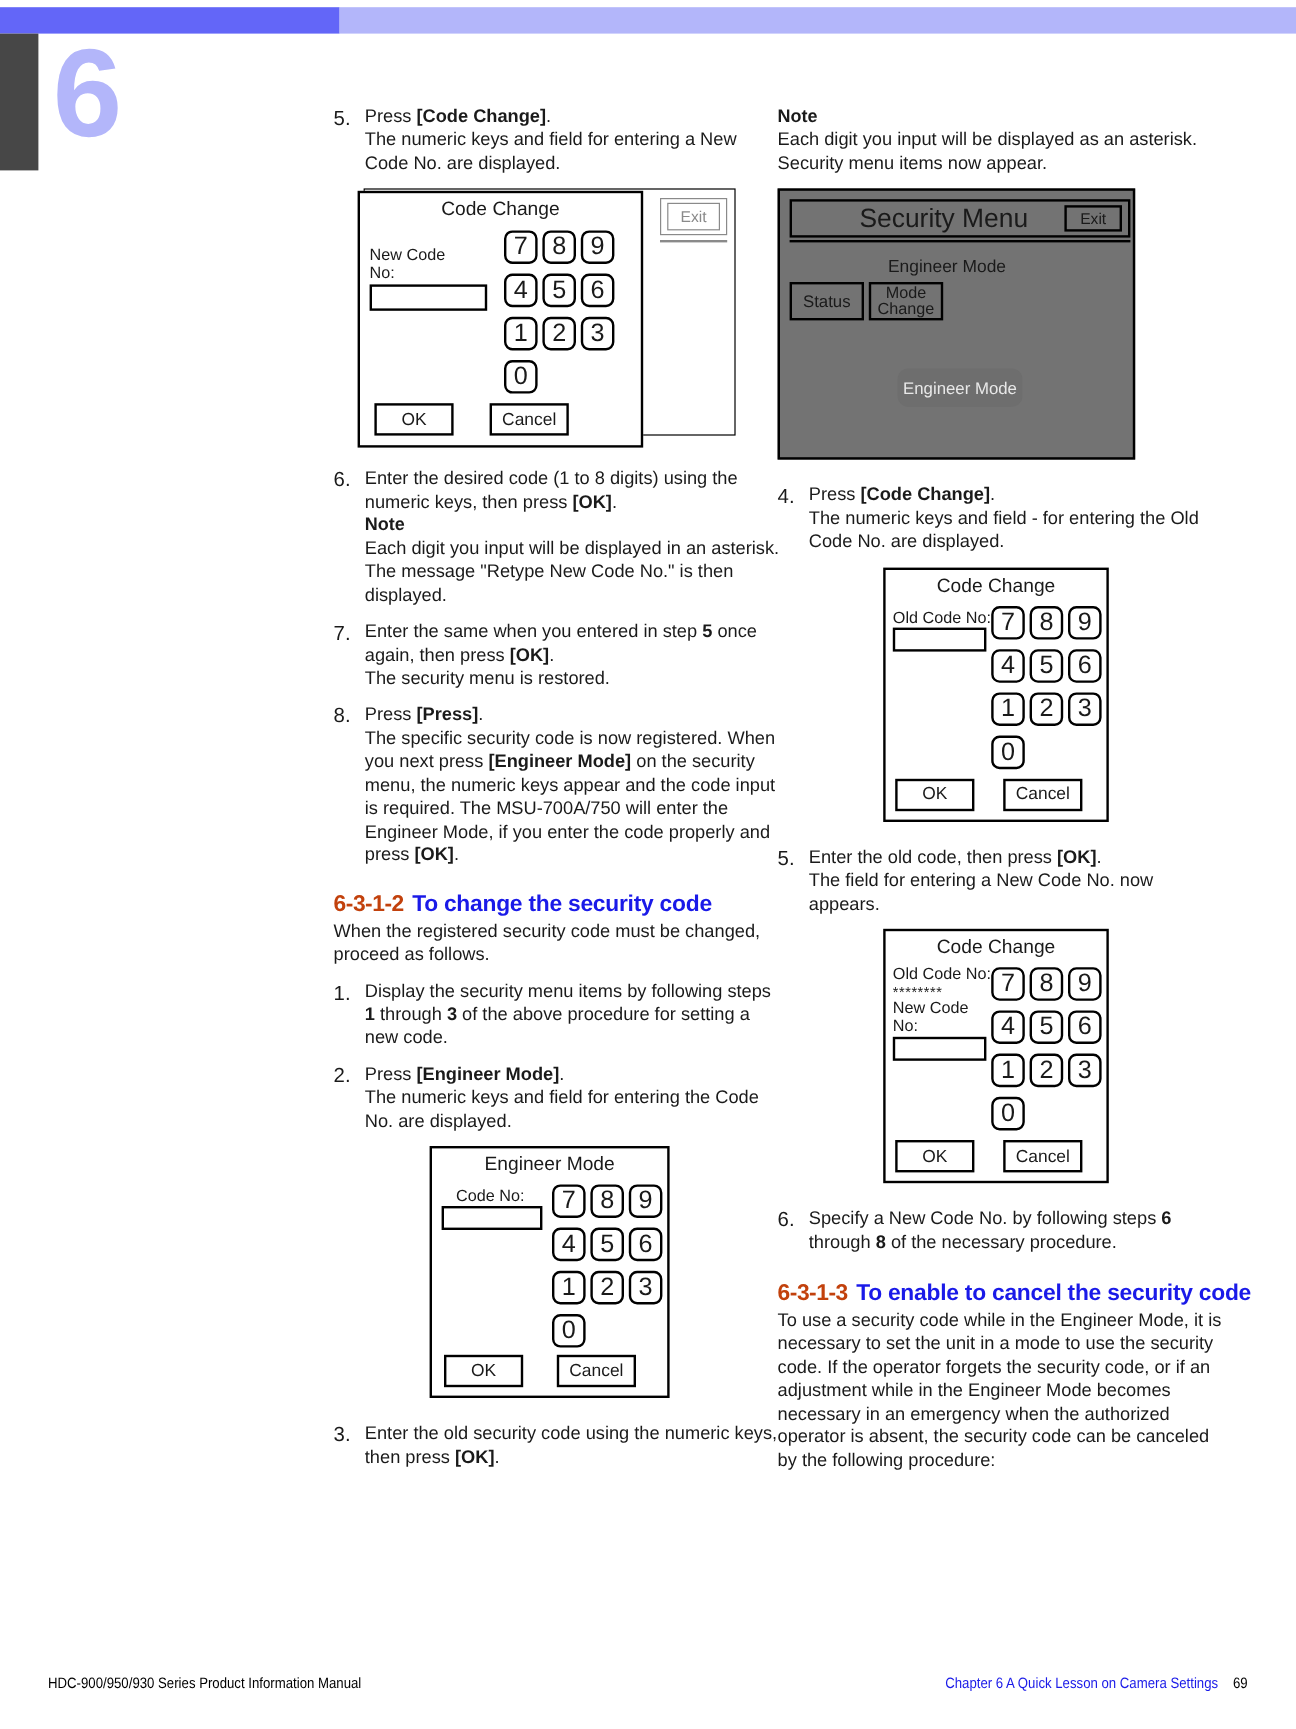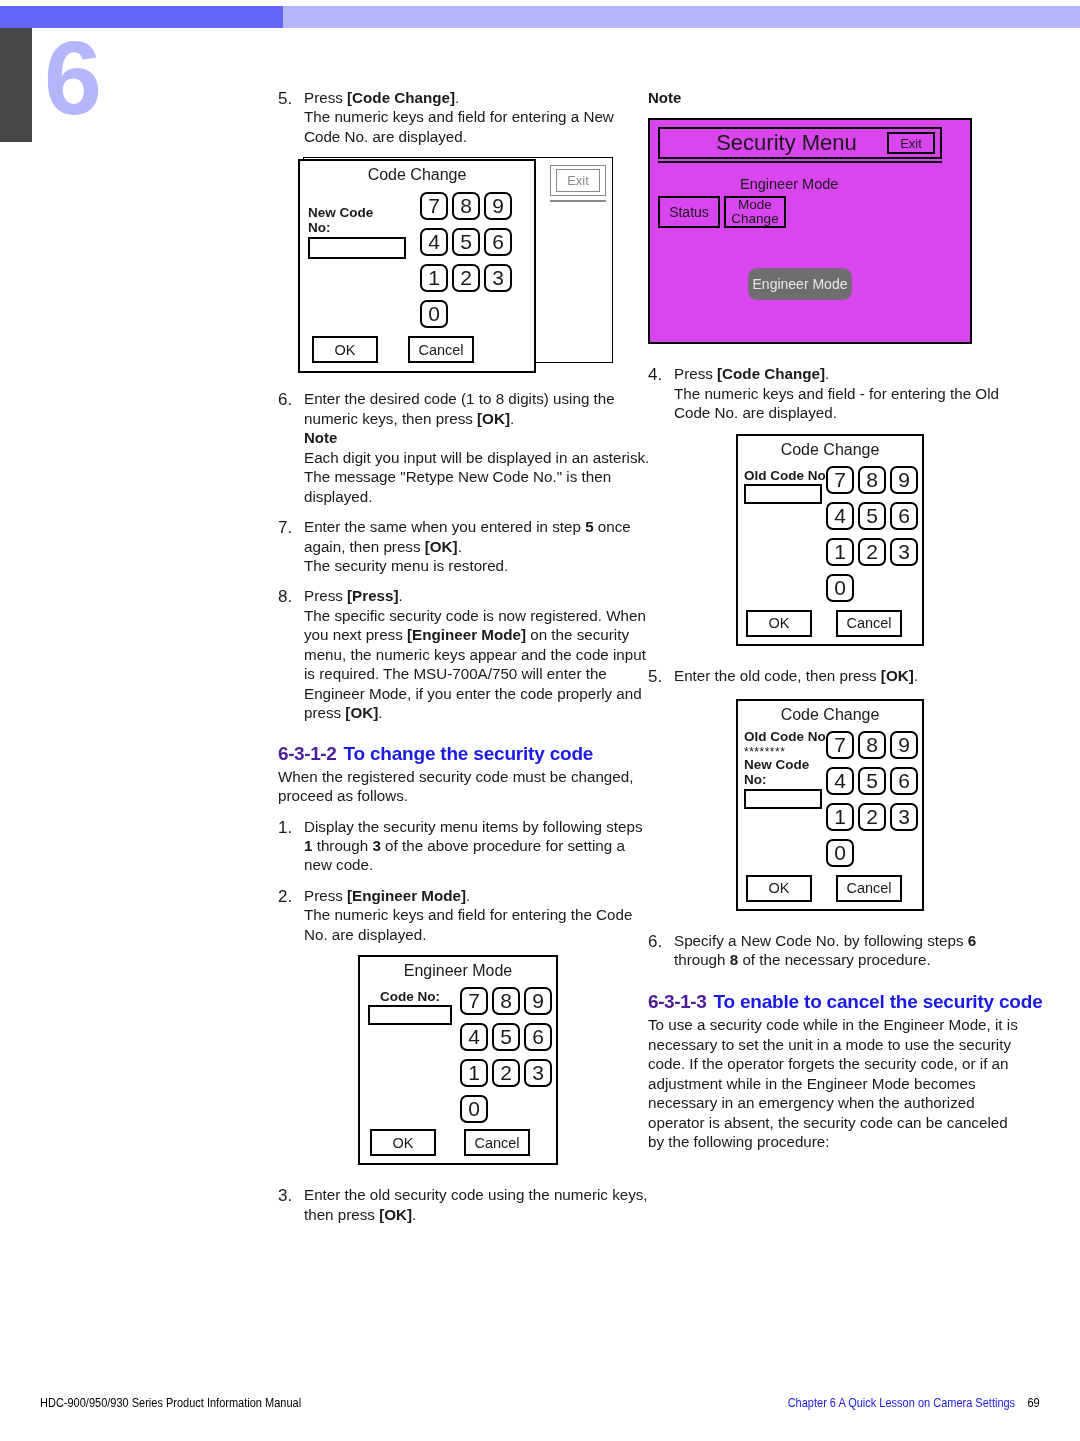--- a/index.html
+++ b/index.html
@@ -80,21 +80,21 @@
     font-size: 15px;
   }
   b { font-weight: bold; }
 
   .sec-head {
     margin: 20px 0 2px 0;
     font-size: 19px;
     font-weight: bold;
     white-space: nowrap;
   }
-  .sec-head .code { color: #4c1d95; letter-spacing: -0.4px; }
+  .sec-head .code { color: #c2410c; letter-spacing: -0.4px; }
   .sec-head .title { color: #1a1ae8; margin-left: 7px; letter-spacing: -0.2px; }
 
   
   .figure { margin: 6px 0 14px 0; position: relative; }
 
   .dlg {
     border: 2px solid #000;
     background: #fff;
     position: relative;
     box-sizing: border-box;
@@ -106,21 +106,21 @@
   }
   .key {
     position: absolute;
     border: 2px solid #000;
     border-radius: 7px;
     background: #fff;
     font-size: 21px;
     text-align: center;
     box-sizing: border-box;
   }
-  .fieldlabel { position: absolute; font-size: 13.5px; line-height: 1.12; font-weight: bold; }
+  .fieldlabel { position: absolute; font-size: 13.5px; line-height: 1.12; }
   .field {
     position: absolute;
     border: 2px solid #000;
     background: #fff;
     box-sizing: border-box;
   }
   .stars { position: absolute; font-size: 12px; letter-spacing: 0.5px; line-height: 1; }
   .btn {
     position: absolute;
     border: 2px solid #000;
@@ -182,23 +182,23 @@
     width: 238px; height: 214px;
     border: 2px solid #000;
     background: #fff;
     box-sizing: border-box;
   }
 
   
   .fig-sec { height: 232px; }
   .fig-sec .panel {
     position: absolute; left: 0; top: 0;
-    width: 324px; height: 226px;
-    border: 2px solid #000;
-    background: #d946ef;
+    width: 298px; height: 226px;
+    border: 2px solid #000;
+    background: #737373;
     box-sizing: border-box;
   }
   .fig-sec .titlebar {
     position: absolute; left: 8px; top: 7px;
     width: 284px; height: 32px;
     border: 2px solid #000;
     box-sizing: border-box;
     display: flex; align-items: center;
   }
   .fig-sec .titlebar .tt {
@@ -389,20 +389,21 @@
       <span>Enter the old security code using the numeric keys, then press </span><b>[OK]</b><span>.</span>
     </div>
   </div>
 
 </div>
 
 <div class="col col-right">
 
   <div class="para">
     <span class="note-label">Note</span><br>
+    <span>Each digit you input will be displayed as an asterisk. Security menu items now appear.</span>
   </div>
 
   <div class="figure fig-sec">
     <div class="panel">
       <div class="titlebar">
         <div class="tt">Security Menu</div>
         <div class="exit">Exit</div>
       </div>
       <div class="titleline"></div>
       <div class="grouplabel">Engineer Mode</div>
@@ -443,20 +444,21 @@
 
       <div class="btn" style="left:8px;  top:174px; width:66px; height:27px;">OK</div>
       <div class="btn" style="left:98px; top:174px; width:66px; height:27px;">Cancel</div>
     </div>
   </div>
 
   <div class="step">
     <div class="num">5.</div>
     <div class="body">
       <span>Enter the old code, then press </span><b>[OK]</b><span>.</span><br>
+      <span>The field for entering a New Code No. now appears.</span>
     </div>
   </div>
 
   <div class="figure" style="height:218px;">
     <div class="dlg" style="position:absolute; left:88px; top:0; width:188px; height:212px;">
       <div class="dlg-title">Code Change</div>
 
       <div class="fieldlabel" style="left:6px; top:28px;">Old Code No:</div>
       <div class="stars" style="left:6px; top:45px;">********</div>
       <div class="fieldlabel" style="left:6px; top:56px; width:70px;">New Code No:</div>

